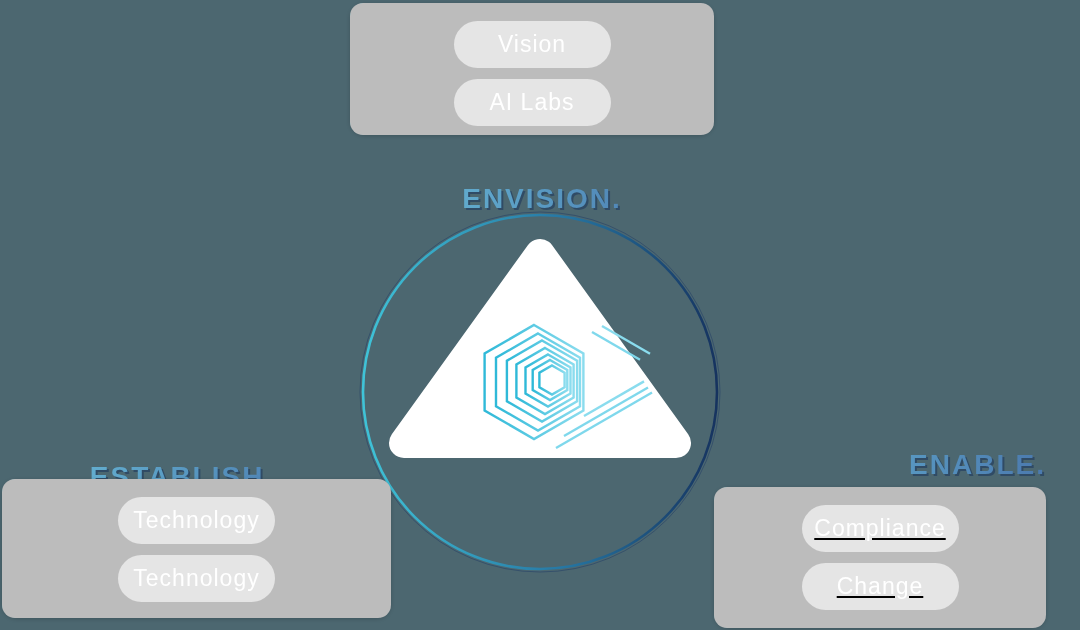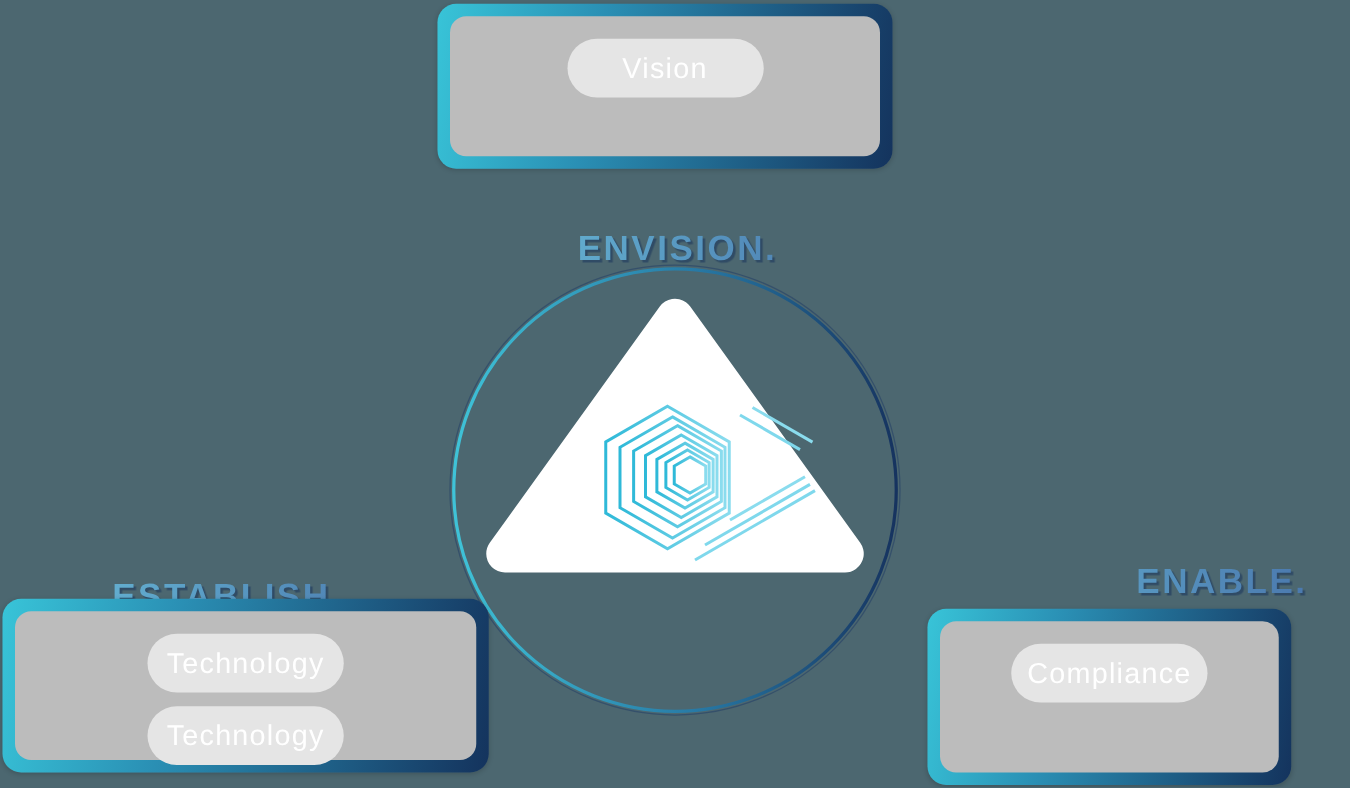--- a/index.html
+++ b/index.html
@@ -20,21 +20,21 @@
     left: 0; top: 0;
     width: 1080px;
     height: 630px;
     pointer-events: none;
   }
   
   .gbox {
     position: absolute;
     background: linear-gradient(100deg, #38c4d8 0%, #2a8fb4 35%, #14335d 100%);
     border-radius: 15px;
-    padding: 10px;
+    padding: 0;
     box-sizing: border-box;
     box-shadow: 0 1px 4px rgba(0,0,0,0.18);
   }
   .gbox-inner {
     width: 100%;
     height: 100%;
     background: #bcbcbc;
     border-radius: 13px;
     box-sizing: border-box;
     display: flex;
@@ -74,21 +74,21 @@
     background-clip: text;
     color: transparent;
     filter: drop-shadow(2px 2px 0px rgba(20, 48, 90, 0.5));
   }
   .t-envision  { left: 392px; top: 160px; }
   .t-establish { left: 32px;  top: 438px; }
   .t-enable    { left: 746px; top: 426px; text-align: right; }
 
   .b-envision  { left: 350px; top: 3px;   width: 364px; height: 132px; }
   .b-establish { left: 2px;   top: 479px; width: 389px; height: 139px; }
-  .b-enable    { left: 742px; top: 487px; width: 291px; height: 141px; }
+  .b-enable    { left: 714px; top: 487px; width: 332px; height: 141px; text-decoration: underline; }
 </style>
 </head>
 <body>
 
 <div class="canvas">
 
   <svg class="center-art" viewBox="0 0 1080 630" aria-hidden="true">
     <defs>
       <linearGradient id="ringGrad" x1="0" y1="0" x2="1" y2="0">
         <stop offset="0" stop-color="#3fc3d8"></stop>
@@ -123,20 +123,23 @@
       <line x1="592" y1="332" x2="640" y2="359.7" stroke="#7fd8ec"></line>
       <line x1="602" y1="326" x2="650" y2="353.7" stroke="#8adcee"></line>
     </g>
   </svg>
 
   <div class="gbox b-envision">
     <div class="gbox-inner">
       <div class="pill-row">
         <div class="pill">Vision</div>
       </div>
+      <div class="pill-row">
+        <div class="pill">AI Labs</div>
+      </div>
     </div>
   </div>
   <h2 class="phase-title t-envision">ENVISION.</h2>
 
   <h2 class="phase-title t-establish">ESTABLISH.</h2>
   <div class="gbox b-establish">
     <div class="gbox-inner">
       <div class="pill-row">
         <div class="pill">Technology</div>
       </div>
@@ -145,16 +148,19 @@
       </div>
     </div>
   </div>
 
   <h2 class="phase-title t-enable">ENABLE.</h2>
   <div class="gbox b-enable">
     <div class="gbox-inner">
       <div class="pill-row">
         <div class="pill">Compliance</div>
       </div>
+      <div class="pill-row">
+        <div class="pill">Change</div>
+      </div>
     </div>
   </div>
 
 </div>
 
 </body></html>

